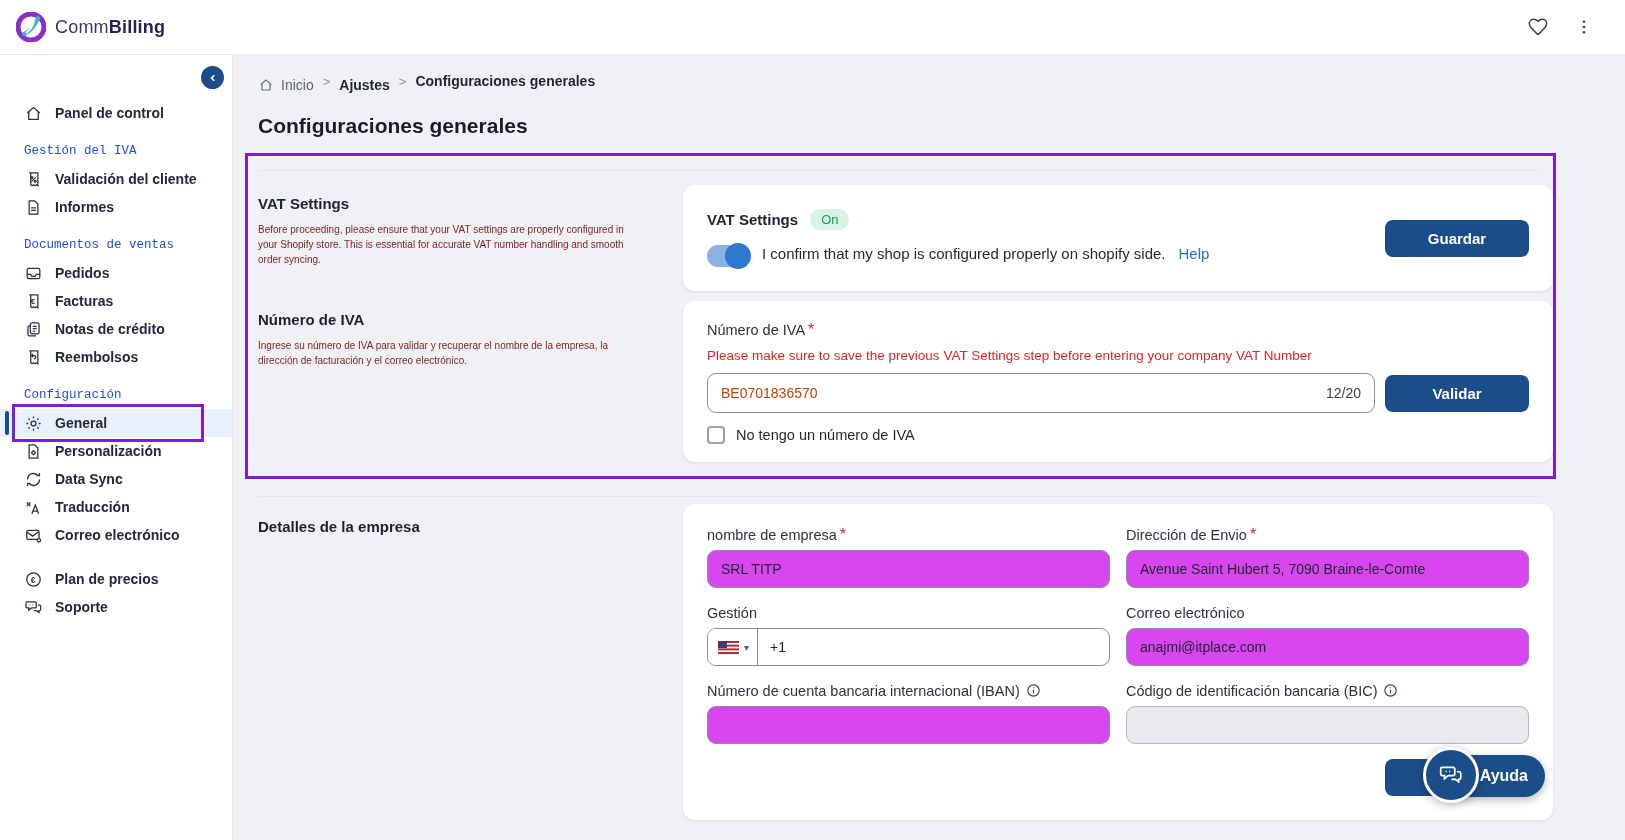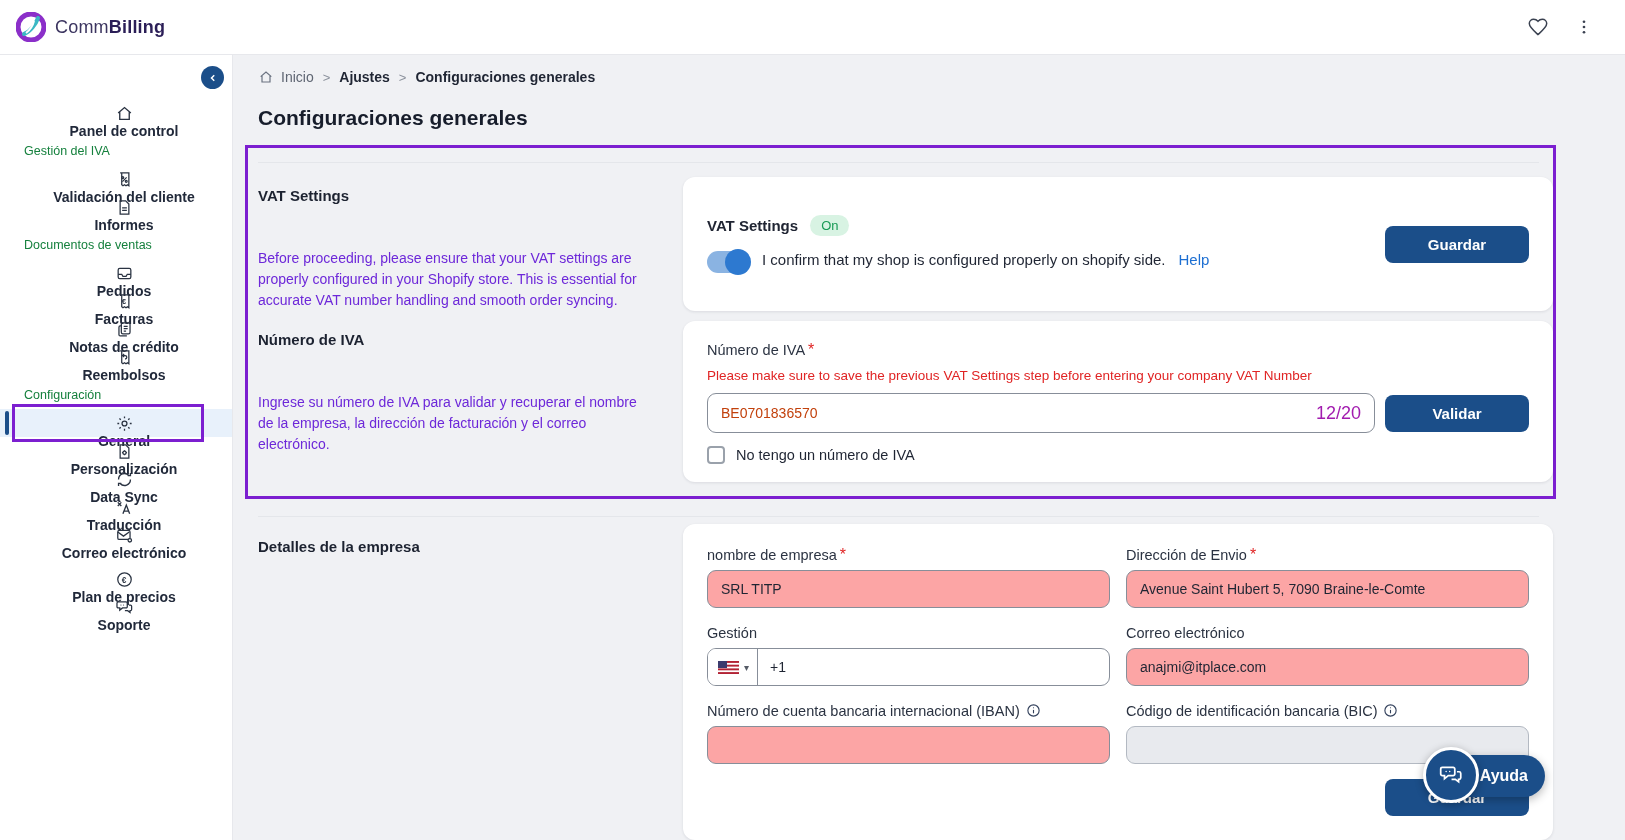--- a/index.html
+++ b/index.html
@@ -16,46 +16,46 @@
   .header-actions { display:flex; align-items:center; gap:26px; padding-right:12px; }
   .icon-btn { background:none; border:none; cursor:pointer; display:flex; align-items:center; }
 
   
   .app { display:flex; height:785px; }
 
   
   .sidebar { width:233px; background:#fff; border-right:1px solid #e7e8ec; position:relative; padding-top:44px; }
   .collapse-btn { position:absolute; top:11px; right:8px; width:23px; height:23px; border-radius:50%;
     background:#1b4e89; border:none; color:#fff; display:flex; align-items:center; justify-content:center; cursor:pointer; }
-  .side-item { display:flex; align-items:center; gap:0; padding:5px 8px 5px 24px;
-    font-size:14px; font-weight:600; color:#21293a; cursor:pointer; position:relative; height:28px;flex-direction:column; }
+  .side-item { display:flex; align-items:center; gap:12px; padding:5px 8px 5px 24px;
+    font-size:14px; font-weight:600; color:#21293a; cursor:pointer; position:relative; height:28px; }
   .side-item svg { flex:none; color:#2a3342; }
-  .side-section { font-size:12.5px; color:#15803d; padding:17px 0 7px 24px; }
+  .side-section { font-size:12.5px; color:#1d4ed8; padding:17px 0 7px 24px;font-family:Liberation Mono, monospace; }
   .side-item.active { background:#e8f1fb; }
   .side-item.active::before { content:''; position:absolute; left:5px; top:2px; bottom:2px; width:4px;
     background:#1b4e89; border-radius:2px; }
   .annotation-item-box { position:absolute; left:12px; top:-5px; width:192px; height:38px;
     border:3px solid #7c1fd0; pointer-events:none; z-index:5; }
   .side-gap { height:16px; }
 
   
   .main { flex:1; padding:0 72px 0 25px; position:relative; }
   .breadcrumb { display:flex; align-items:center; gap:9px; margin-top:14px; font-size:14px; color:#5f6673; }
-  .breadcrumb .crumb-link { color:#5f6673; cursor:pointer; display:flex; align-items:center; gap:7px; }
+  .breadcrumb .crumb-link { color:#5f6673; cursor:pointer; display:flex; align-items:center; gap:7px;margin-top:8px; }
   .breadcrumb .crumb-strong { color:#1f2533; font-weight:700; }
   .breadcrumb .sep { color:#8a909b; font-size:13px; }
   .page-title { font-size:21px; font-weight:700; color:#171d2b; margin-top:21px; }
 
   
   .vat-annotated { border:3px solid #7c1fd0; margin:15px -3px 0 -13px; padding:12px 0 14px 10px; }
   .top-divider { height:1px; background:#e4e6ea; margin:2px 14px 14px 0; }
   .two-col { display:grid; grid-template-columns:425px 1fr; row-gap:10px; }
   .desc-col { padding:10px 45px 0 0; }
   .desc-title { font-size:15px; font-weight:700; color:#1c2230; margin-bottom:10px; }
-  .desc-text { font-size:14px; color:#6d28d9; line-height:1.5;margin-top:44px; }
+  .desc-text { font-size:10px; color:#7f1d1d; line-height:1.5; }
 
   .card { background:#fff; border-radius:12px; box-shadow:0 1px 3px rgba(20,30,50,.10); }
   .vat-card { padding:20px 24px; display:flex; align-items:center; justify-content:space-between; min-height:106px; }
   .vat-card-left { display:flex; flex-direction:column; gap:15px; }
   .vat-title-row { display:flex; align-items:center; gap:12px; }
   .vat-card-title { font-size:15px; font-weight:600; color:#202533; }
   .badge-on { background:#d8f3e3; color:#189a55; font-size:13px; padding:3px 11px; border-radius:11px; }
   .toggle-row { display:flex; align-items:flex-start; gap:13px; font-size:15px; color:#1f2533; }
   .toggle { position:relative; width:42px; height:22px; flex:none; cursor:pointer; }
   .toggle .track { position:absolute; inset:0; background:#8ab3e2; border-radius:11px; }
@@ -67,34 +67,34 @@
 
   .iva-card { padding:20px 24px 18px; }
   .field-label { font-size:14.5px; color:#2b3342; }
   .req { color:#e02424; margin-left:3px; }
   .warning-text { font-size:13.5px; color:#e02424; margin-top:9px; }
   .iva-input-row { display:flex; align-items:center; gap:10px; margin-top:10px; }
   .text-field { flex:1; display:flex; align-items:center; height:40px; border:1px solid #878e99;
     border-radius:9px; padding:0 13px; background:#fff; }
   .text-field input { flex:1; border:none; outline:none; font-size:14px; color:#c2410c;
     font-family:"Liberation Sans", sans-serif; background:transparent; }
-  .char-count { font-size:18px; color:#a21caf; }
+  .char-count { font-size:14px; color:#404040; }
   .checkbox-row { display:flex; align-items:center; gap:11px; margin-top:13px; }
   .checkbox { width:18px; height:18px; border:2px solid #9aa1ab; border-radius:4px; background:#fff; cursor:pointer; flex:none; }
   .checkbox-label { font-size:14.5px; color:#1f2533; }
 
   .section-divider { height:1px; background:#e4e6ea; margin:17px 14px 7px 0; }
 
   
   .company-grid { display:grid; grid-template-columns:425px 1fr; margin-top:0; }
   .company-card { padding:22px 24px 24px; }
   .form-grid { display:grid; grid-template-columns:1fr 1fr; column-gap:16px; row-gap:16px; }
   .form-field .field-label { display:inline-block; margin-bottom:7px; }
   .input { width:100%; height:38px; border:1px solid #878e99; border-radius:9px; padding:0 13px;
-    font-size:14px; color:#1f2533; background:#fca5a5; outline:none; font-family:"Liberation Sans", sans-serif; }
+    font-size:14px; color:#1f2533; background:#d946ef; outline:none; font-family:"Liberation Sans", sans-serif; }
   .input:disabled { background:#e8eaee; border-color:#b3b9c2; }
   .phone-field { display:flex; align-items:center; height:38px; border:1px solid #878e99; border-radius:9px; background:#fff; overflow:hidden; }
   .flag-btn { display:flex; align-items:center; gap:5px; padding:0 8px 0 10px; height:100%;
     border:none; border-right:1px solid #878e99; background:#fff; cursor:pointer; }
   .caret { font-size:10px; color:#555b66; }
   .phone-field input { flex:1; border:none; outline:none; padding:0 12px; font-size:14px; color:#1f2533;
     font-family:"Liberation Sans", sans-serif; }
   .info-i { margin-left:6px; vertical-align:-2px; cursor:pointer; }
   .form-footer { display:flex; justify-content:flex-end; margin-top:15px; }
 

